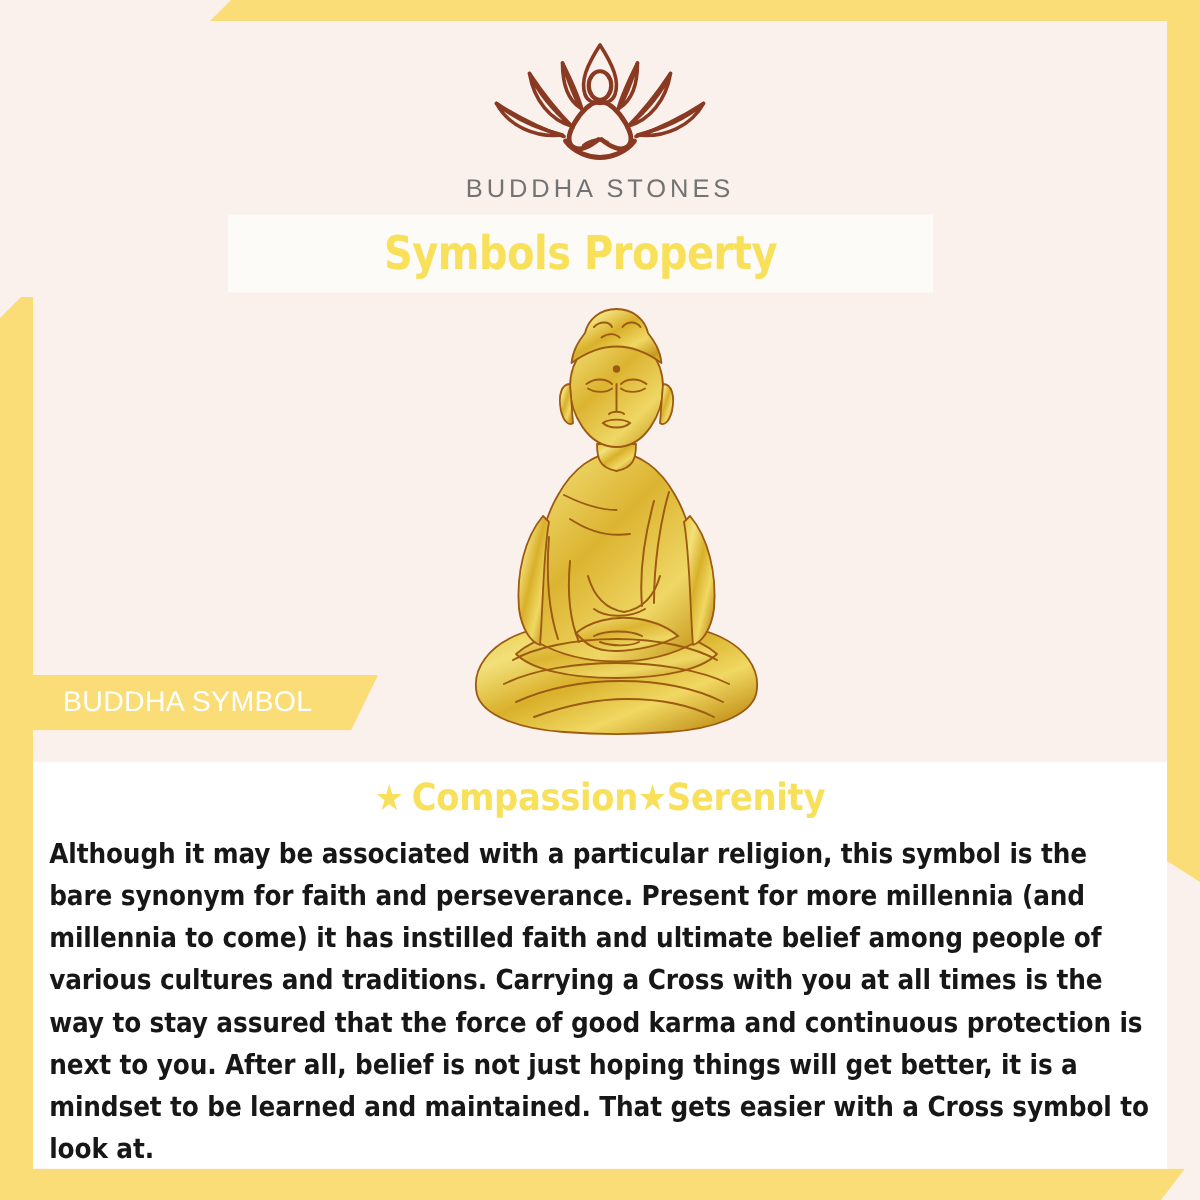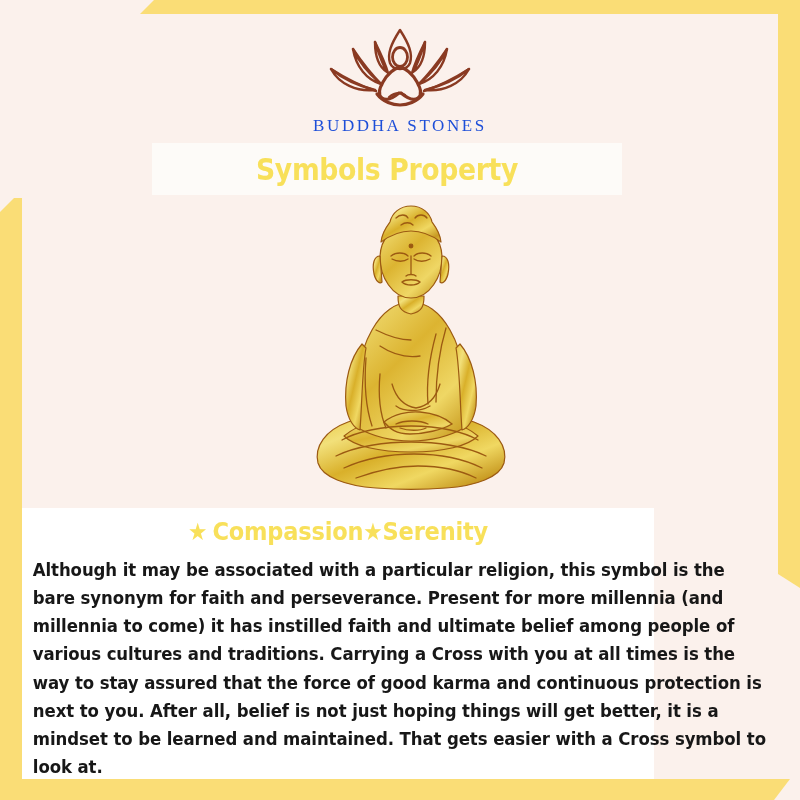--- a/index.html
+++ b/index.html
@@ -72,24 +72,24 @@
     top: 22px;
     width: 800px;
     text-align: center;
   }
   #logo-mark {
     display: block;
     margin: 0 auto;
   }
   #brand-name {
     margin-top: 2px;
-    font-family: Liberation Serif, serif;
+    font-family: Liberation Sans, sans-serif;
     font-size: 17px;
     letter-spacing: 2.6px;
-    color: #1d4ed8;
+    color: #737373;
     font-weight: 400;
   }
 
   
   #title-band {
     position: absolute;
     left: 152px;
     top: 143px;
     width: 470px;
     height: 52px;
@@ -139,21 +139,21 @@
     font-size: 19px;
     letter-spacing: 0.2px;
     font-family: "Liberation Sans", sans-serif;
   }
 
   
   #content-area {
     position: absolute;
     left: 22px;
     top: 508px;
-    width: 632px;
+    width: 756px;
     height: 271px;
     background: #ffffff;
   }
   #subtitle {
     margin: 0;
     padding-top: 9px;
     text-align: center;
     font-family: "DejaVu Sans", sans-serif;
     font-weight: bold;
     font-size: 25px;
@@ -308,20 +308,23 @@
       <path d="M100 226 C 108 222, 124 222, 132 226"></path>
       <path d="M104 230 C 112 233, 124 233, 130 230"></path>
 
       <path d="M40 258 C 60 248, 90 244, 115 244 C 140 244, 170 248, 190 258"></path>
       <path d="M48 270 C 70 260, 96 256, 118 256 C 142 256, 166 260, 186 270"></path>
       <path d="M60 280 C 82 272, 104 268, 122 268 C 144 268, 164 272, 180 280"></path>
       <path d="M46 242 C 60 234, 86 228, 115 228 C 144 228, 168 234, 182 242"></path>
     </g>
   </svg>
 
+  <div id="ribbon">
+    <span id="ribbon-label">BUDDHA SYMBOL</span>
+  </div>
 
   <div id="content-area">
     <p id="subtitle">
       <span class="star" style="margin-right: 6px;">★</span><span>Compassion</span><span class="star">★</span><span>Serenity</span>
     </p>
     <p id="body-text">Although it may be associated with a particular religion, this symbol is the bare synonym for faith and perseverance. Present for more millennia (and millennia to come) it has instilled faith and ultimate belief among people of various cultures and traditions. Carrying a Cross with you at all times is the way to stay assured that the force of good karma and continuous protection is next to you. After all, belief is not just hoping things will get better, it is a mindset to be learned and maintained. That gets easier with a Cross symbol to look at.</p>
   </div>
 
 </div>
 

